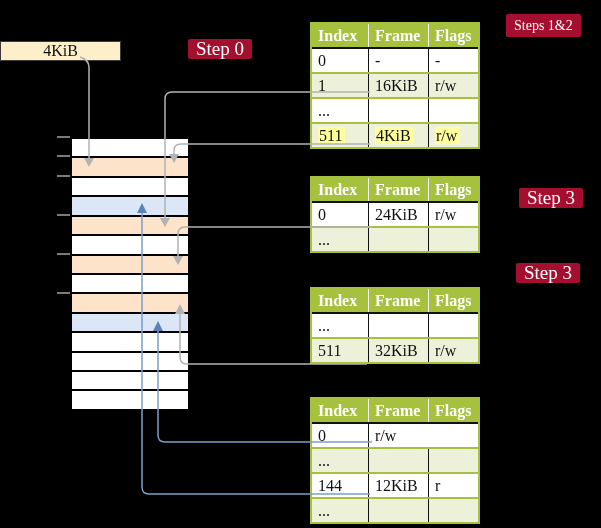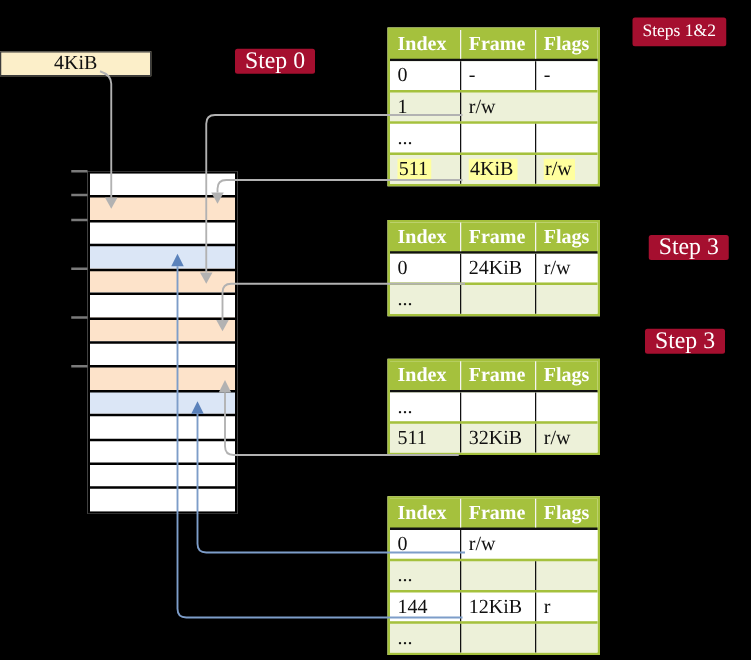--- a/index.html
+++ b/index.html
@@ -123,20 +123,21 @@
       <span class="hcell">Frame</span>
       <span class="hcell">Flags</span>
     </div>
     <div class="trow">
       <span class="tcell">0</span>
       <span class="tcell">-</span>
       <span class="tcell">-</span>
     </div>
     <div class="trow alt">
       <span class="tcell">1</span>
+      <span class="tcell">16KiB</span>
       <span class="tcell">r/w</span>
     </div>
     <div class="trow">
       <span class="tcell">...</span>
       <span class="tcell"></span>
       <span class="tcell"></span>
     </div>
     <div class="trow alt">
       <span class="tcell"><mark class="hl">511</mark></span>
       <span class="tcell"><mark class="hl">4KiB</mark></span>

